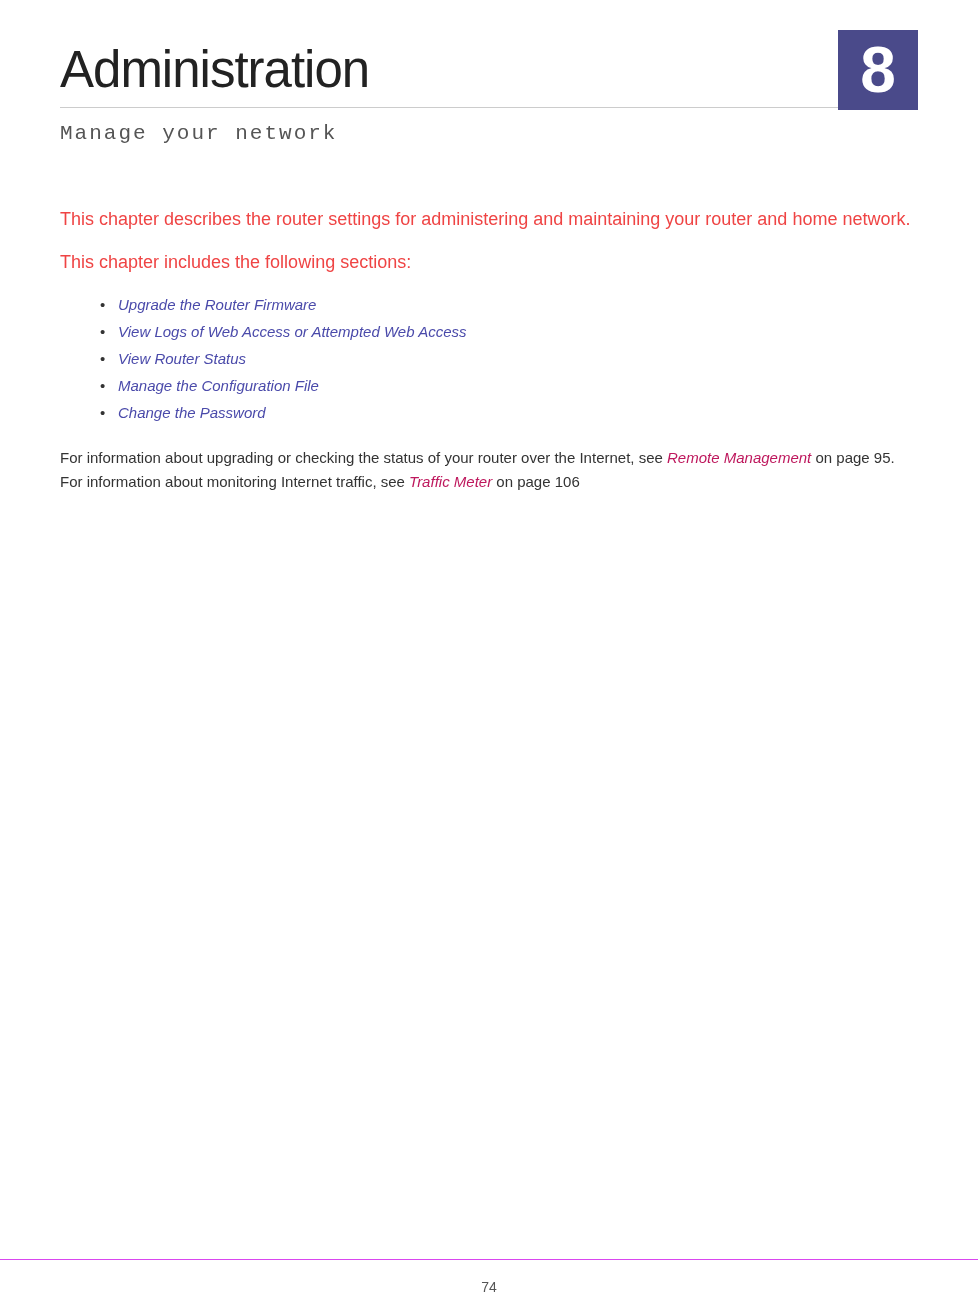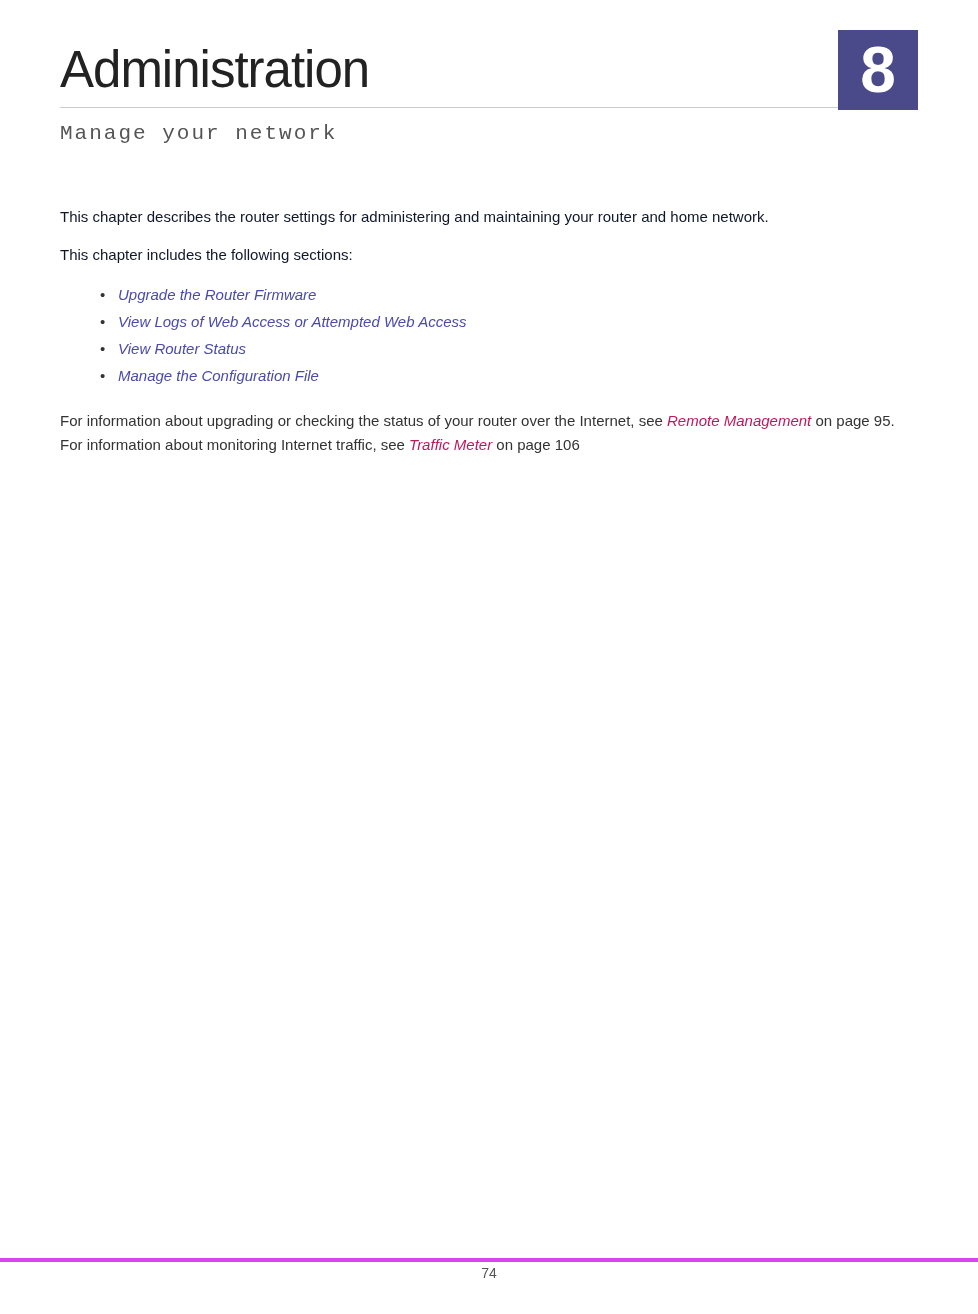--- a/index.html
+++ b/index.html
@@ -55,23 +55,23 @@
 
     .chapter-subtitle {
       font-size: 21px;
       color: #555555;
       font-family: "Courier New", Courier, monospace;
       letter-spacing: 2px;
       margin-bottom: 60px;
     }
 
     .body-text {
-      font-size: 15px;
+      font-size: 18px;
       line-height: 1.6;
-      color: #0f172a;
+      color: #ef4444;
       margin-bottom: 14px;
     }
 
     .section-list {
       list-style: none;
       margin: 0 0 20px 40px;
     }
 
     .section-list li {
       font-size: 15px;
@@ -104,25 +104,25 @@
     }
 
     .footer-text a {
       color: #be185d;
       text-decoration: none;
       font-style: italic;
     }
 
     .page-footer {
       position: absolute;
-      bottom: 32px;
+      bottom: 18px;
       left: 0;
       right: 0;
-      border-top: 4px solid #d946ef;
-      padding-top: 2px;
+      border-top: 1px solid #d946ef;
+      padding-top: 18px;
       text-align: center;
     }
 
     .page-number {
       font-size: 14px;
       color: #555555;
     }
   </style>
 </head>
 <body>
@@ -147,20 +147,23 @@
     </li>
     <li>
       <a href="#">View Logs of Web Access or Attempted Web Access</a>
     </li>
     <li>
       <a href="#">View Router Status</a>
     </li>
     <li>
       <a href="#">Manage the Configuration File</a>
     </li>
+    <li>
+      <a href="#">Change the Password</a>
+    </li>
   </ul>
 
   <p class="footer-text">
     <span>For information about upgrading or checking the status of your router over the Internet, see </span><a href="#">Remote Management</a><span> on page 95. For information about monitoring Internet traffic, see </span><a href="#">Traffic Meter</a><span> on page 106</span>
   </p>
 
 </div>
 
 <div class="page-footer">
   <span class="page-number">74</span>

